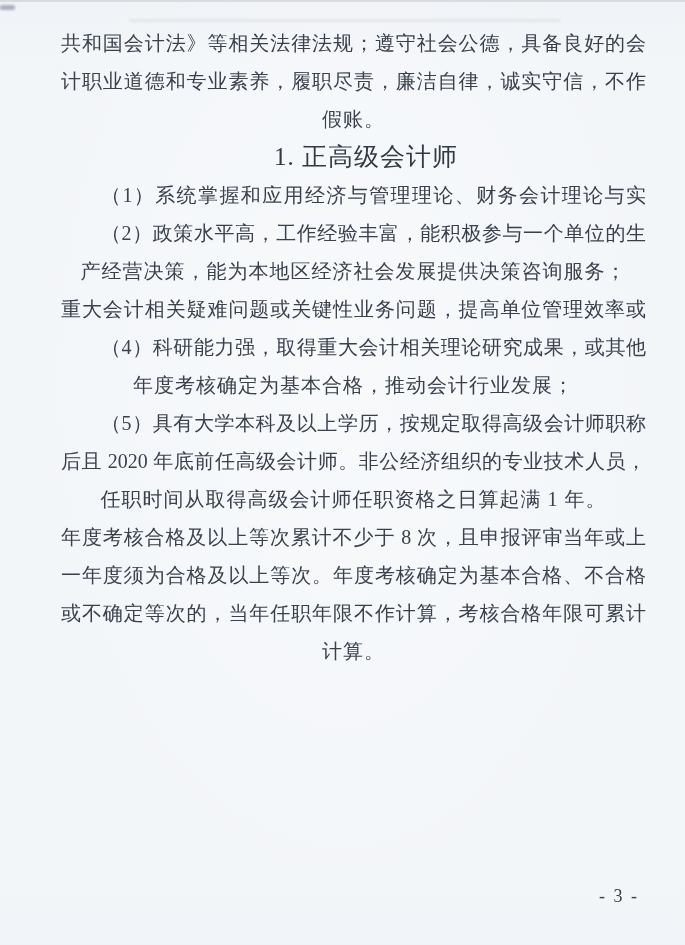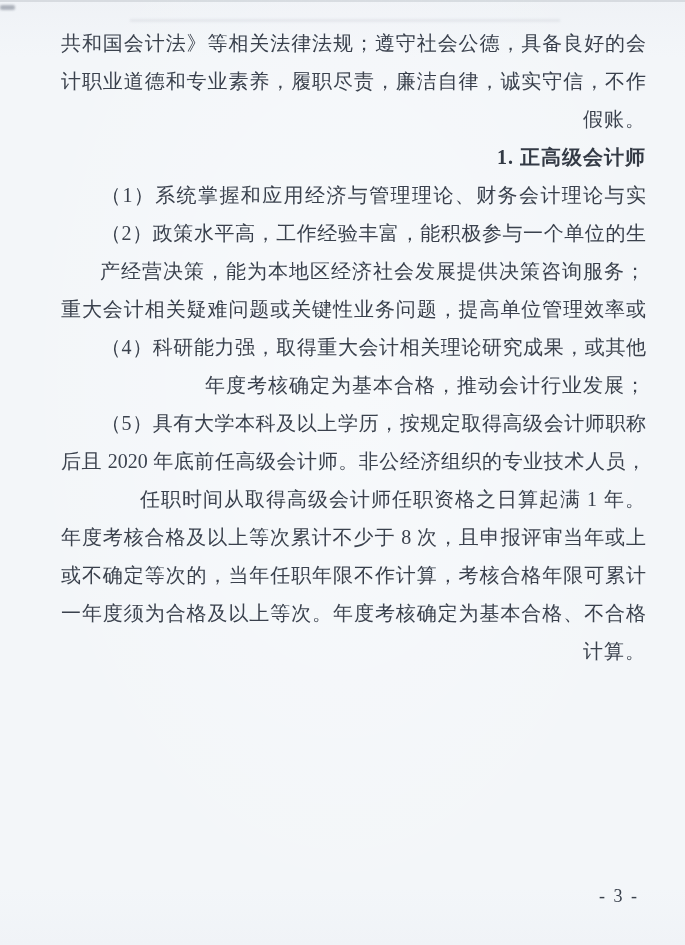--- a/index.html
+++ b/index.html
@@ -44,36 +44,36 @@
   .content {
     position: absolute;
     left: 61px;
     top: 24px;
     width: 585px;
   }
   .line {
     font-size: 20px;
     line-height: 38px;
     height: 38px;
-    text-align: right;
+    text-align: center;
     letter-spacing: 1px;
     white-space: normal;
     overflow: hidden;
   }
   .line.just {
     letter-spacing: 0;
     text-align: justify;
     text-align-last: justify;
     text-justify: inter-character;
   }
   .line.indent-para { text-indent: 2em; }
   .line.indent-heading { text-indent: 25px; }
   .line.heading {
-    font-weight: 700;
-    font-size: 20px;
+    font-weight: 400;
+    font-size: 25px;
     color: var(--heading_text, #333a45);
   }
   .footer {
     position: absolute;
     top: 886px;
     right: 46px;
     font-size: 18px;
     letter-spacing: 2px;
     color: var(--text, #3a414d);
   }
@@ -94,19 +94,19 @@
       <div class="line body indent-para just">（1）系统掌握和应用经济与管理理论、财务会计理论与实务，</div>
       <div class="line body indent-para just">（2）政策水平高，工作经验丰富，能积极参与一个单位的生</div>
       <div class="line body indent-none">产经营决策，能为本地区经济社会发展提供决策咨询服务；</div>
       <div class="line body indent-none just">重大会计相关疑难问题或关键性业务问题，提高单位管理效率或</div>
       <div class="line body indent-para just">（4）科研能力强，取得重大会计相关理论研究成果，或其他</div>
       <div class="line body indent-none">年度考核确定为基本合格，推动会计行业发展；</div>
       <div class="line body indent-para just">（5）具有大学本科及以上学历，按规定取得高级会计师职称</div>
       <div class="line body indent-none just">后且 2020 年底前任高级会计师。非公经济组织的专业技术人员，</div>
       <div class="line body indent-none">任职时间从取得高级会计师任职资格之日算起满 1 年。</div>
       <div class="line body indent-none just">年度考核合格及以上等次累计不少于 8 次，且申报评审当年或上</div>
+      <div class="line body indent-none just">一年度须为合格及以上等次。年度考核确定为基本合格、不合格</div>
       <div class="line body indent-none just">或不确定等次的，当年任职年限不作计算，考核合格年限可累计</div>
-      <div class="line body indent-none just">一年度须为合格及以上等次。年度考核确定为基本合格、不合格</div>
       <div class="line body indent-none">计算。</div>
     </div>
 
   <div class="footer">- 3 -</div>
 </div>
 
 </body></html>

